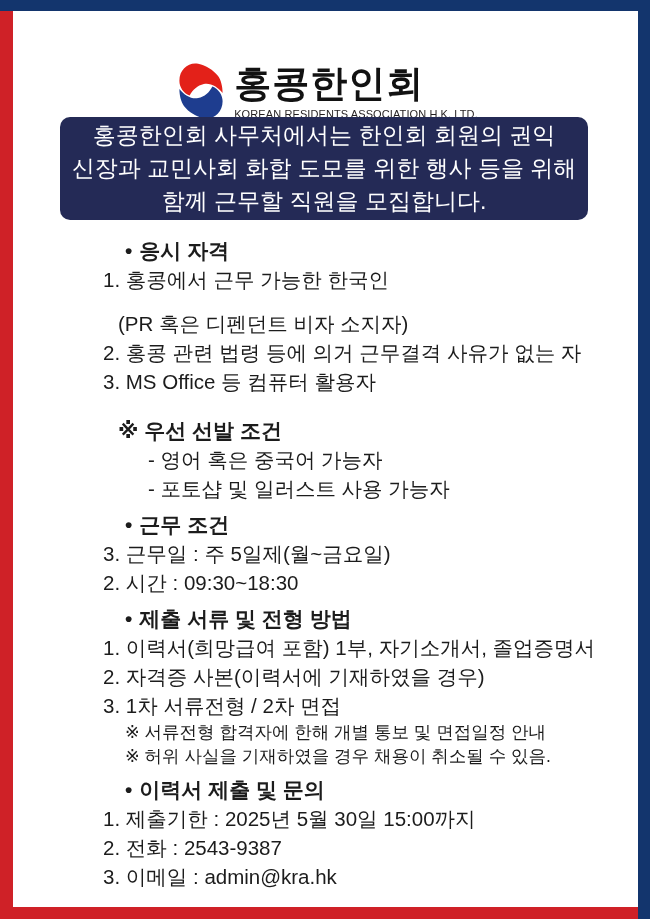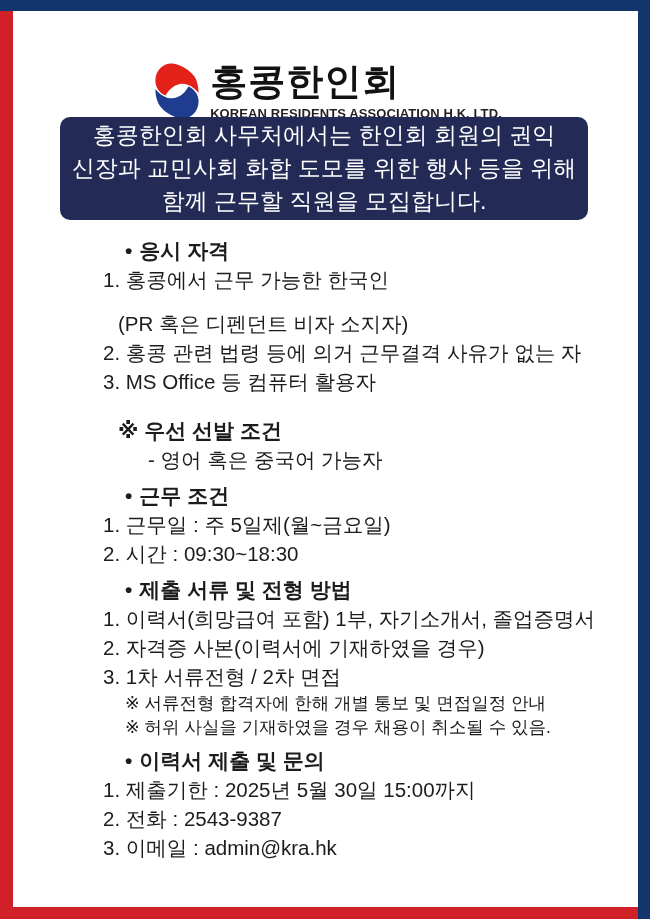--- a/index.html
+++ b/index.html
@@ -22,21 +22,21 @@
     position:absolute; top:26px; left:0; right:0;
     display:flex; align-items:center; justify-content:center; gap:4px;margin-top:32px;
   }
   .logo-mark { width:58px; height:66px; flex:0 0 auto; }
   .logo-text { display:flex; flex-direction:column; align-items:flex-start; }
   .logo-title {
     font-size:37px; font-weight:900; letter-spacing:1px; color:#121212;
     line-height:42px;
   }
   .logo-subtitle {
-    font-size:13px; font-weight:bold; letter-spacing:0.1px; color:#231f20;
+    font-size:11px; font-weight:normal; letter-spacing:0.1px; color:#231f20;
     margin-top:3px; white-space:nowrap;
   }
 
   
   .banner {
     position:absolute; left:60px; top:117px; width:528px; height:103px;
     background:var(--banner_navy); border-radius:10px;
     display:flex; flex-direction:column; align-items:center; justify-content:center;
     color:#ffffff; font-size:23px; line-height:33px; text-align:center;
     white-space:nowrap;
@@ -95,24 +95,25 @@
 
 <main class="content">
     <section class="section">
       <div class="line heading"><span class="bullet">•</span><span>응시 자격</span></div>
       <div class="line item">1. 홍콩에서 근무 가능한 한국인</div>
       <div class="line cont">(PR 혹은 디펜던트 비자 소지자)</div>
       <div class="line item">2. 홍콩 관련 법령 등에 의거 근무결격 사유가 없는 자</div>
       <div class="line item">3. MS Office 등 컴퓨터 활용자</div>
       <div class="line sub">※ 우선 선발 조건</div>
       <div class="line dash">- 영어 혹은 중국어 가능자</div>
+      <div class="line dash">- 포토샵 및 일러스트 사용 가능자</div>
     </section>
     <section class="section">
       <div class="line heading"><span class="bullet">•</span><span>근무 조건</span></div>
-      <div class="line item">1. 근무일 : 주 5일제(월~금요일)</div>
+      <div class="line item">3. 근무일 : 주 5일제(월~금요일)</div>
       <div class="line item">2. 시간 : 09:30~18:30</div>
     </section>
     <section class="section">
       <div class="line heading"><span class="bullet">•</span><span>제출 서류 및 전형 방법</span></div>
       <div class="line item">1. 이력서(희망급여 포함) 1부, 자기소개서, 졸업증명서</div>
       <div class="line item">2. 자격증 사본(이력서에 기재하였을 경우)</div>
       <div class="line item">3. 1차 서류전형 / 2차 면접</div>
       <div class="line note">※ 서류전형 합격자에 한해 개별 통보 및 면접일정 안내</div>
       <div class="line note">※ 허위 사실을 기재하였을 경우 채용이 취소될 수 있음.</div>
     </section>

